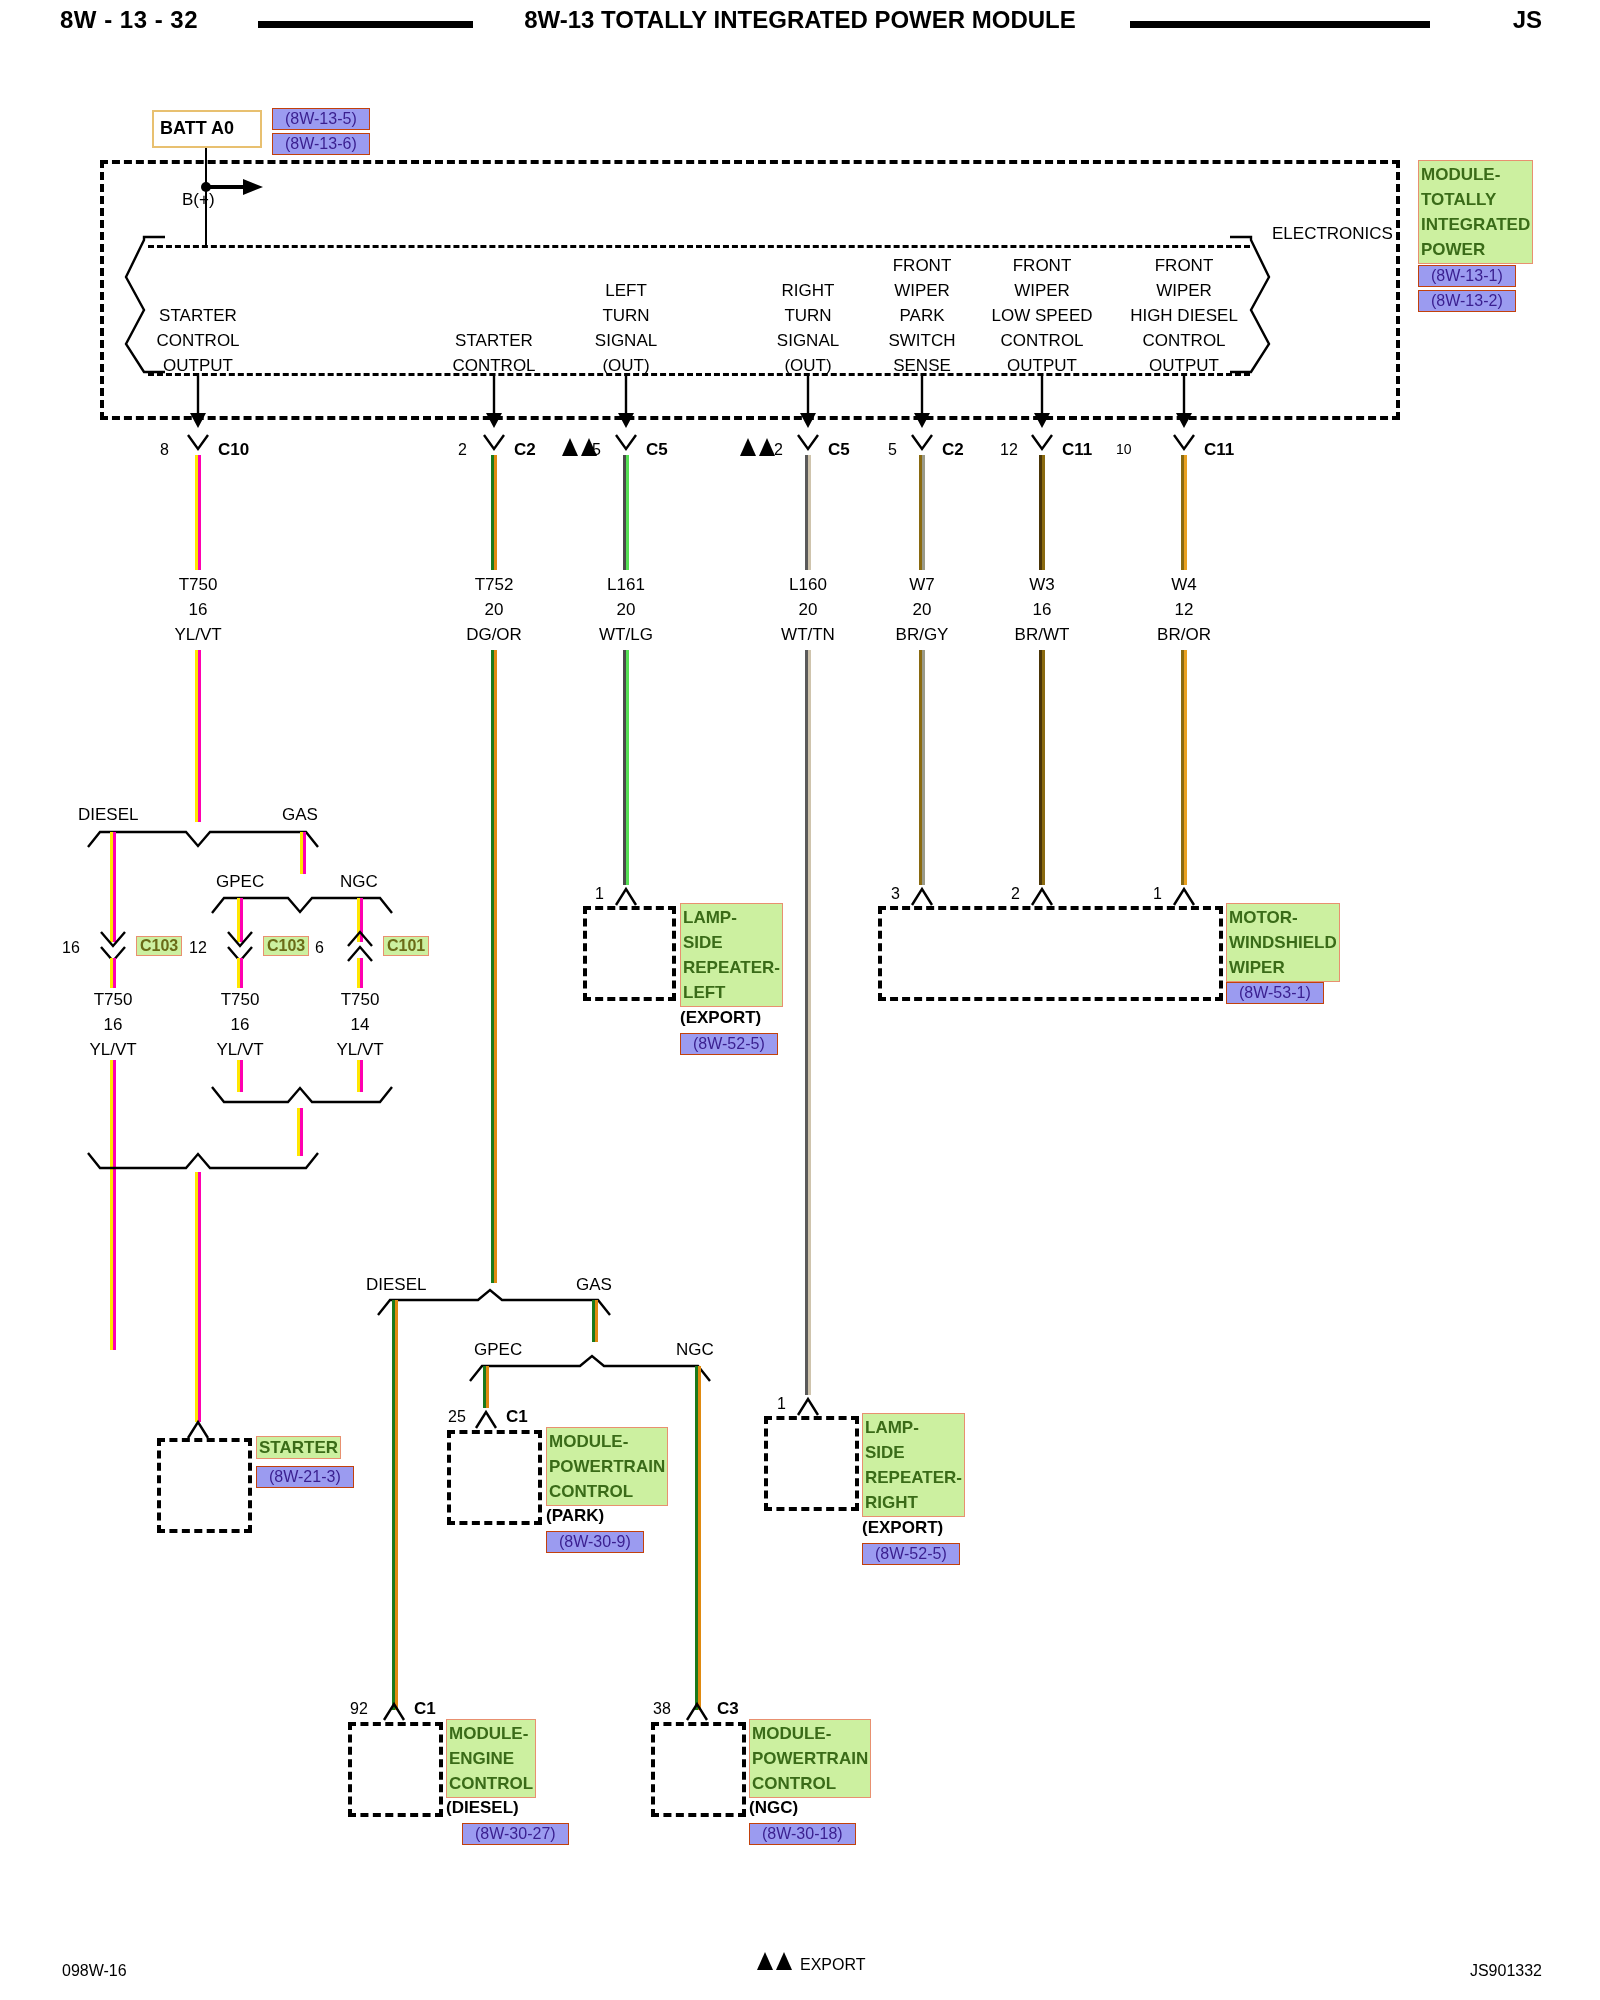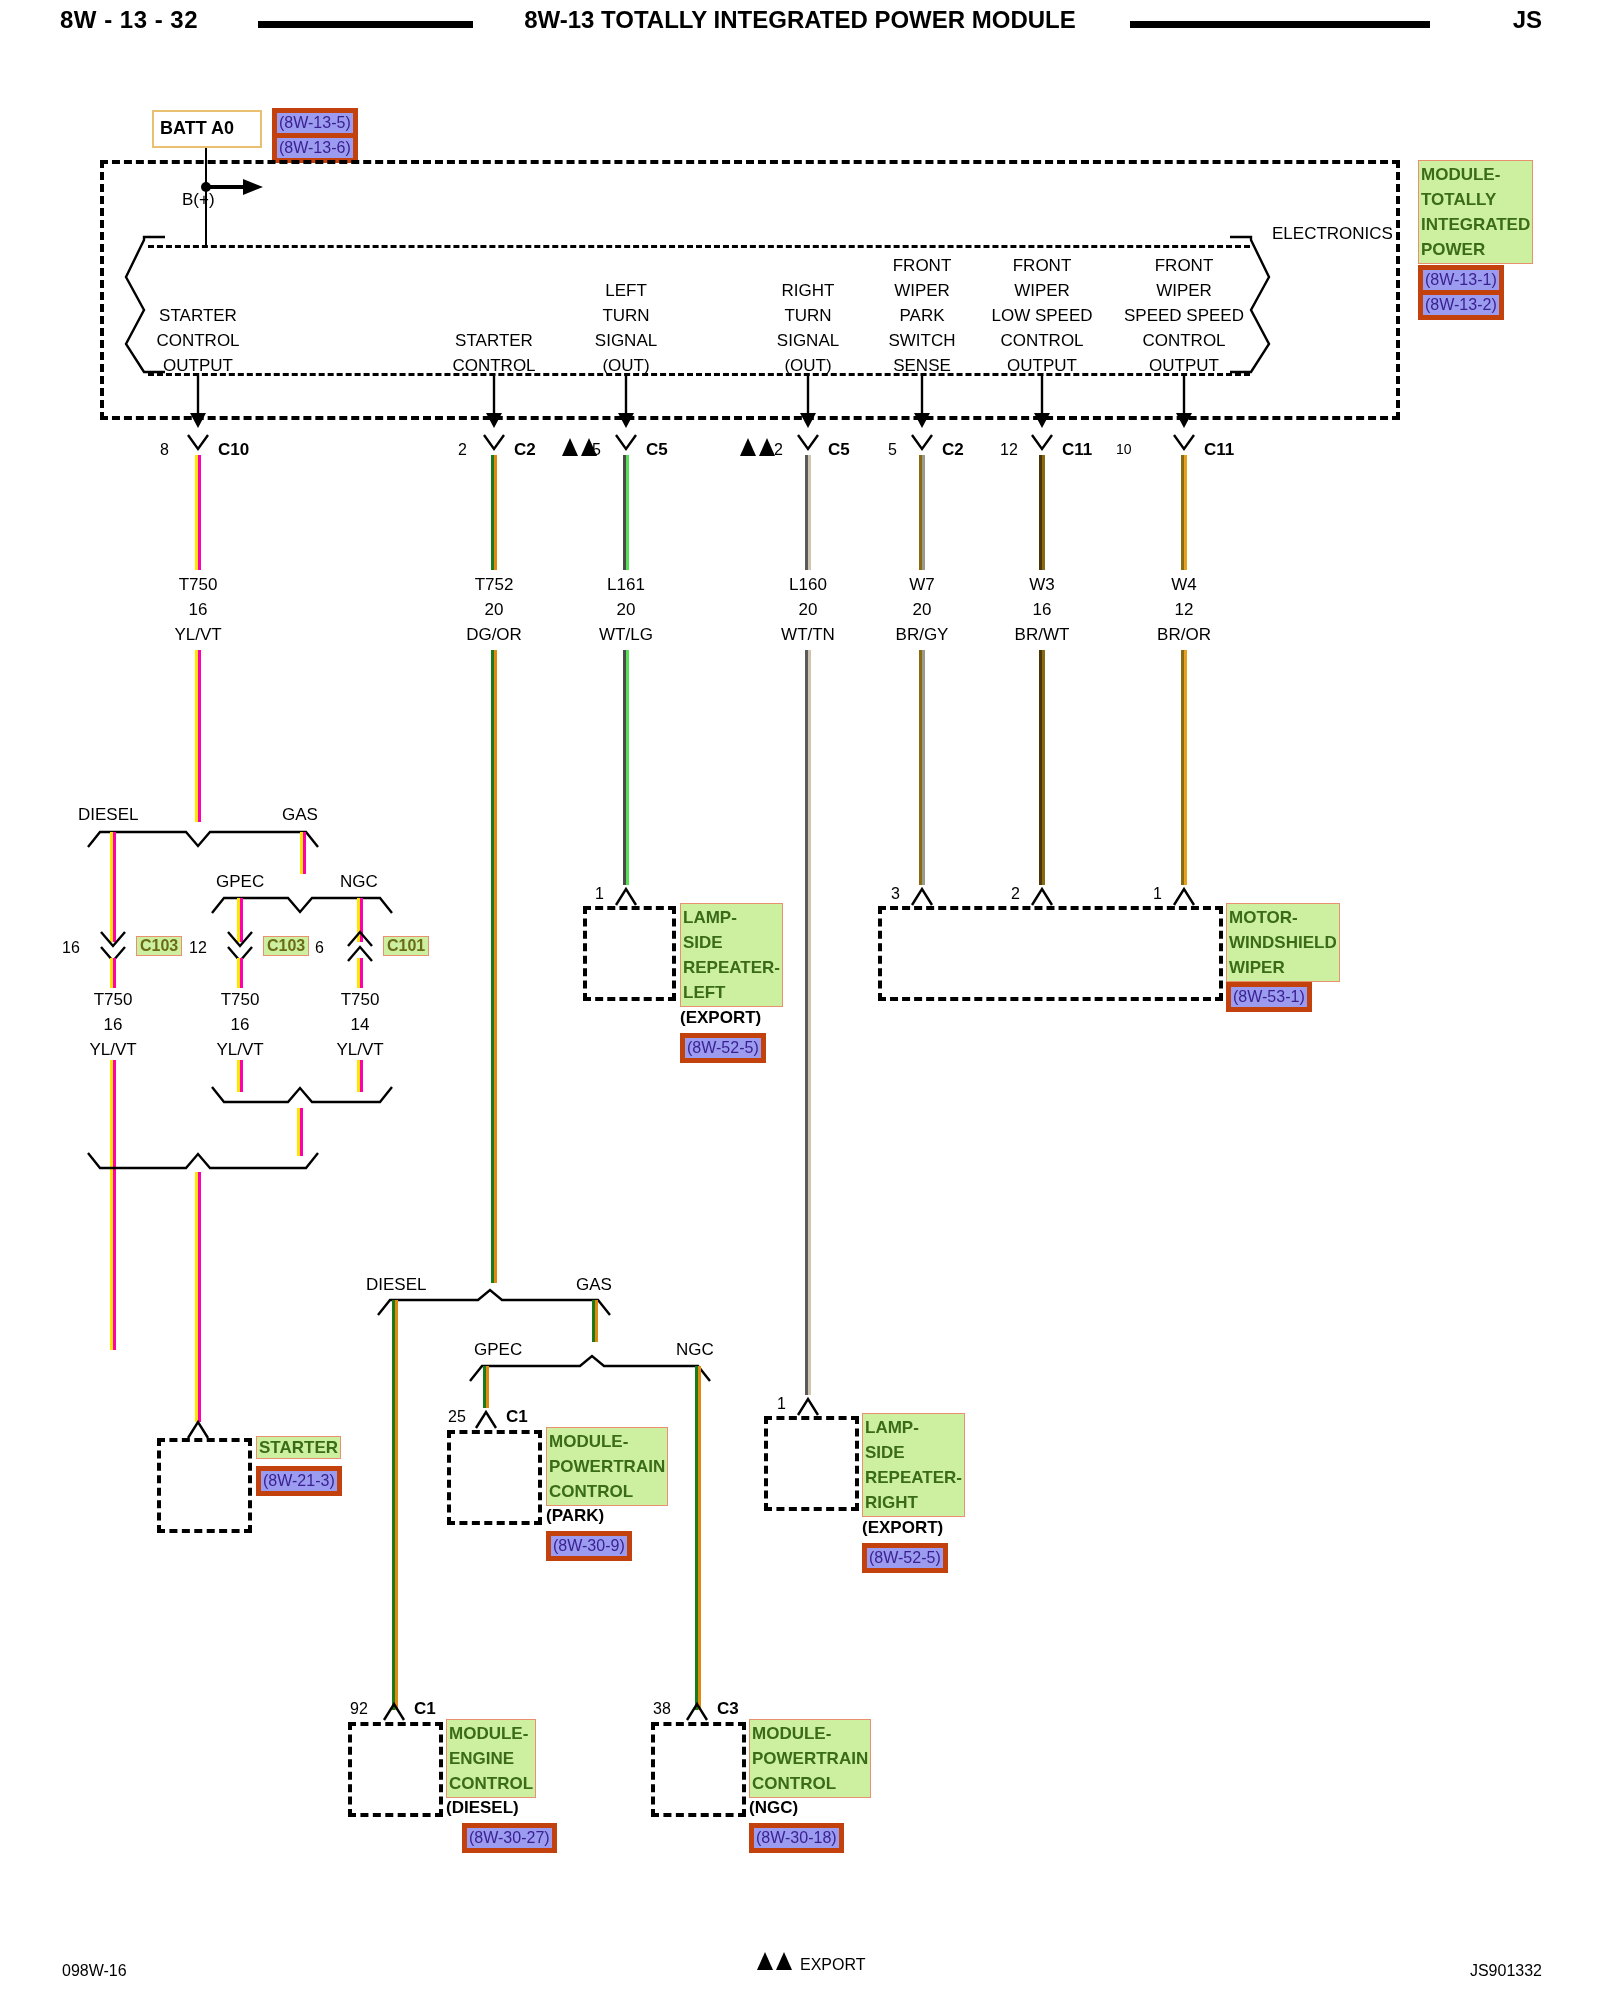--- a/index.html
+++ b/index.html
@@ -18,21 +18,21 @@
   .hdr-rule{position:absolute;height:7px;background:#000;top:21px;}
   .hdr-rule.l{left:258px;width:215px;}
   .hdr-rule.r{left:1130px;width:300px;}
 
   
   .ftr-left{left:62px;bottom:20px;font-size:16px;}
   .ftr-right{right:58px;bottom:20px;font-size:16px;}
 
   
   .hl-green{background:#ccf0a0;border:1px solid #e89070;color:#3a6b18;font-weight:bold;font-size:17px;line-height:25px;padding:1px 2px;}
-  .hl-blue{background:#9b9bf0;border:5px solid #c2410c;color:#3a1f8f;font-size:16px;line-height:20px;padding:0 2px;display:inline-block;}
+  .hl-blue{background:#9b9bf0;border:1px solid #c2410c;color:#3a1f8f;font-size:16px;line-height:20px;padding:0 12px;display:inline-block;}
   .hl-conn{background:#ccf0a0;border:1px solid #e89070;color:#6b6b18;font-weight:bold;font-size:16px;padding:0 3px;display:inline-block;}
 
   
   .tipm-box{left:100px;top:160px;width:1300px;height:260px;
      border:4px dashed #000;box-sizing:border-box;}
 
   
   .wire{position:absolute;width:6px;}
   .wire .c1{position:absolute;left:0;top:0;width:3px;height:100%;}
   .wire .c2{position:absolute;left:3px;top:0;width:3px;height:100%;}
@@ -129,21 +129,21 @@
   <div class="txt ctr" style="left:922px;top:356px;">SENSE</div>
 
   <div class="txt ctr" style="left:1042px;top:256px;">FRONT</div>
   <div class="txt ctr" style="left:1042px;top:281px;">WIPER</div>
   <div class="txt ctr" style="left:1042px;top:306px;">LOW SPEED</div>
   <div class="txt ctr" style="left:1042px;top:331px;">CONTROL</div>
   <div class="txt ctr" style="left:1042px;top:356px;">OUTPUT</div>
 
   <div class="txt ctr" style="left:1184px;top:256px;">FRONT</div>
   <div class="txt ctr" style="left:1184px;top:281px;">WIPER</div>
-  <div class="txt ctr" style="left:1184px;top:306px;">SPEED SPEED</div>
+  <div class="txt ctr" style="left:1184px;top:306px;">HIGH DIESEL</div>
   <div class="txt ctr" style="left:1184px;top:331px;">CONTROL</div>
   <div class="txt ctr" style="left:1184px;top:356px;">OUTPUT</div>
 
   <svg style="left:186px;top:373px;width:26px;height:56px;">
     <line x1="12" y1="0" x2="12" y2="42" stroke="#000" stroke-width="2.4"></line>
     <polygon points="4,40 20,40 12,55" class="blkf"></polygon>
   </svg>
   <svg style="left:482px;top:373px;width:26px;height:56px;">
     <line x1="12" y1="0" x2="12" y2="42" stroke="#000" stroke-width="2.4"></line>
     <polygon points="4,40 20,40 12,55" class="blkf"></polygon>

